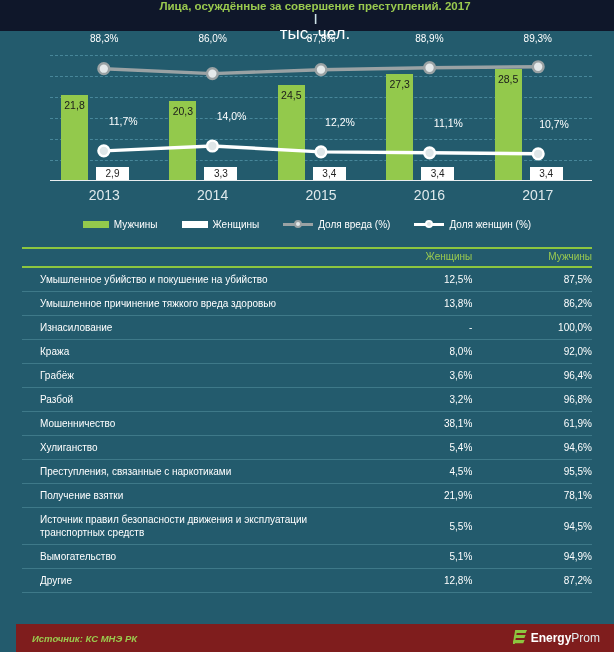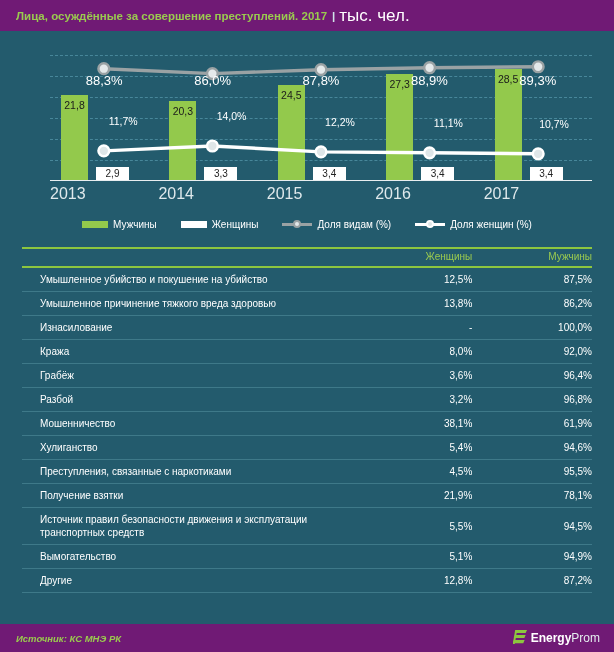--- a/index.html
+++ b/index.html
@@ -8,24 +8,25 @@
     background:#235B6D;
     font-family:"Liberation Sans", sans-serif;
     color:#ffffff;
     overflow:hidden;
     position:relative;
   }
 
   
   .header {
     height:31px;
-    background:#701a75;
+    background:#0f172a;
     display:flex;
     align-items:center;
     padding-left:16px;
+    flex-direction:column;
   }
   .header-title {
     font-size:11.5px;
     font-weight:bold;
     color:#9ACA4F;
     white-space:nowrap;
   }
   .header-sep {
     color:#cfe3e8;
     font-size:11.5px;
@@ -95,30 +96,30 @@
 
   .line-svg { position:absolute; inset:0; overflow:visible; }
 
   .pt-label {
     position:absolute;
     transform:translateX(-50%);
     font-size:10.5px;
     color:#ffffff;
     white-space:nowrap;
   }
-  .pt-label.male { font-size:13px;margin-top:40px; }
+  .pt-label.male { font-size:10px; }
 
   .xlabels {
     position:absolute;
     left:44px; right:16px; bottom:10px;
     display:flex;
   }
   .xlabel {
-    flex:1; 
-    font-size:16px; color:#dfe9ec;
+    flex:1; text-align:center;
+    font-size:14px; color:#dfe9ec;
   }
 
   
   .legend {
     display:flex;
     justify-content:center;
     align-items:center;
     gap:24px;
     height:26px;
     margin-top:-2px;
@@ -187,23 +188,23 @@
   table.tbl tbody td.val {
     text-align:right;
   }
   .col-name { width:58%; }
   .col-w { width:21%; }
   .col-m { width:21%; }
 
   
   .footer {
     position:absolute;
-    left:0; right:0; bottom:0;
+    left:16px; right:0; bottom:0;
     height:28px;
-    background:#701a75;
+    background:#7f1d1d;
     display:flex;
     align-items:center;
     padding:0 14px 0 16px;
   }
   .src {
     font-size:9.5px;
     font-style:italic;
     font-weight:bold;
     color:#9ACA4F;
     white-space:nowrap;
@@ -328,21 +329,21 @@
   </div>
   <div class="lg-item">
     <span class="sw white"></span>
     <span class="lg-text">Женщины</span>
   </div>
   <div class="lg-item">
     <span class="lg-line grey">
       <span class="ln"></span>
         <span class="dot"></span>
     </span>
-    <span class="lg-text">Доля видам (%)</span>
+    <span class="lg-text">Доля вреда (%)</span>
   </div>
   <div class="lg-item">
     <span class="lg-line wht">
       <span class="ln"></span>
         <span class="dot"></span>
     </span>
     <span class="lg-text">Доля женщин (%)</span>
   </div>
 </div>
 

